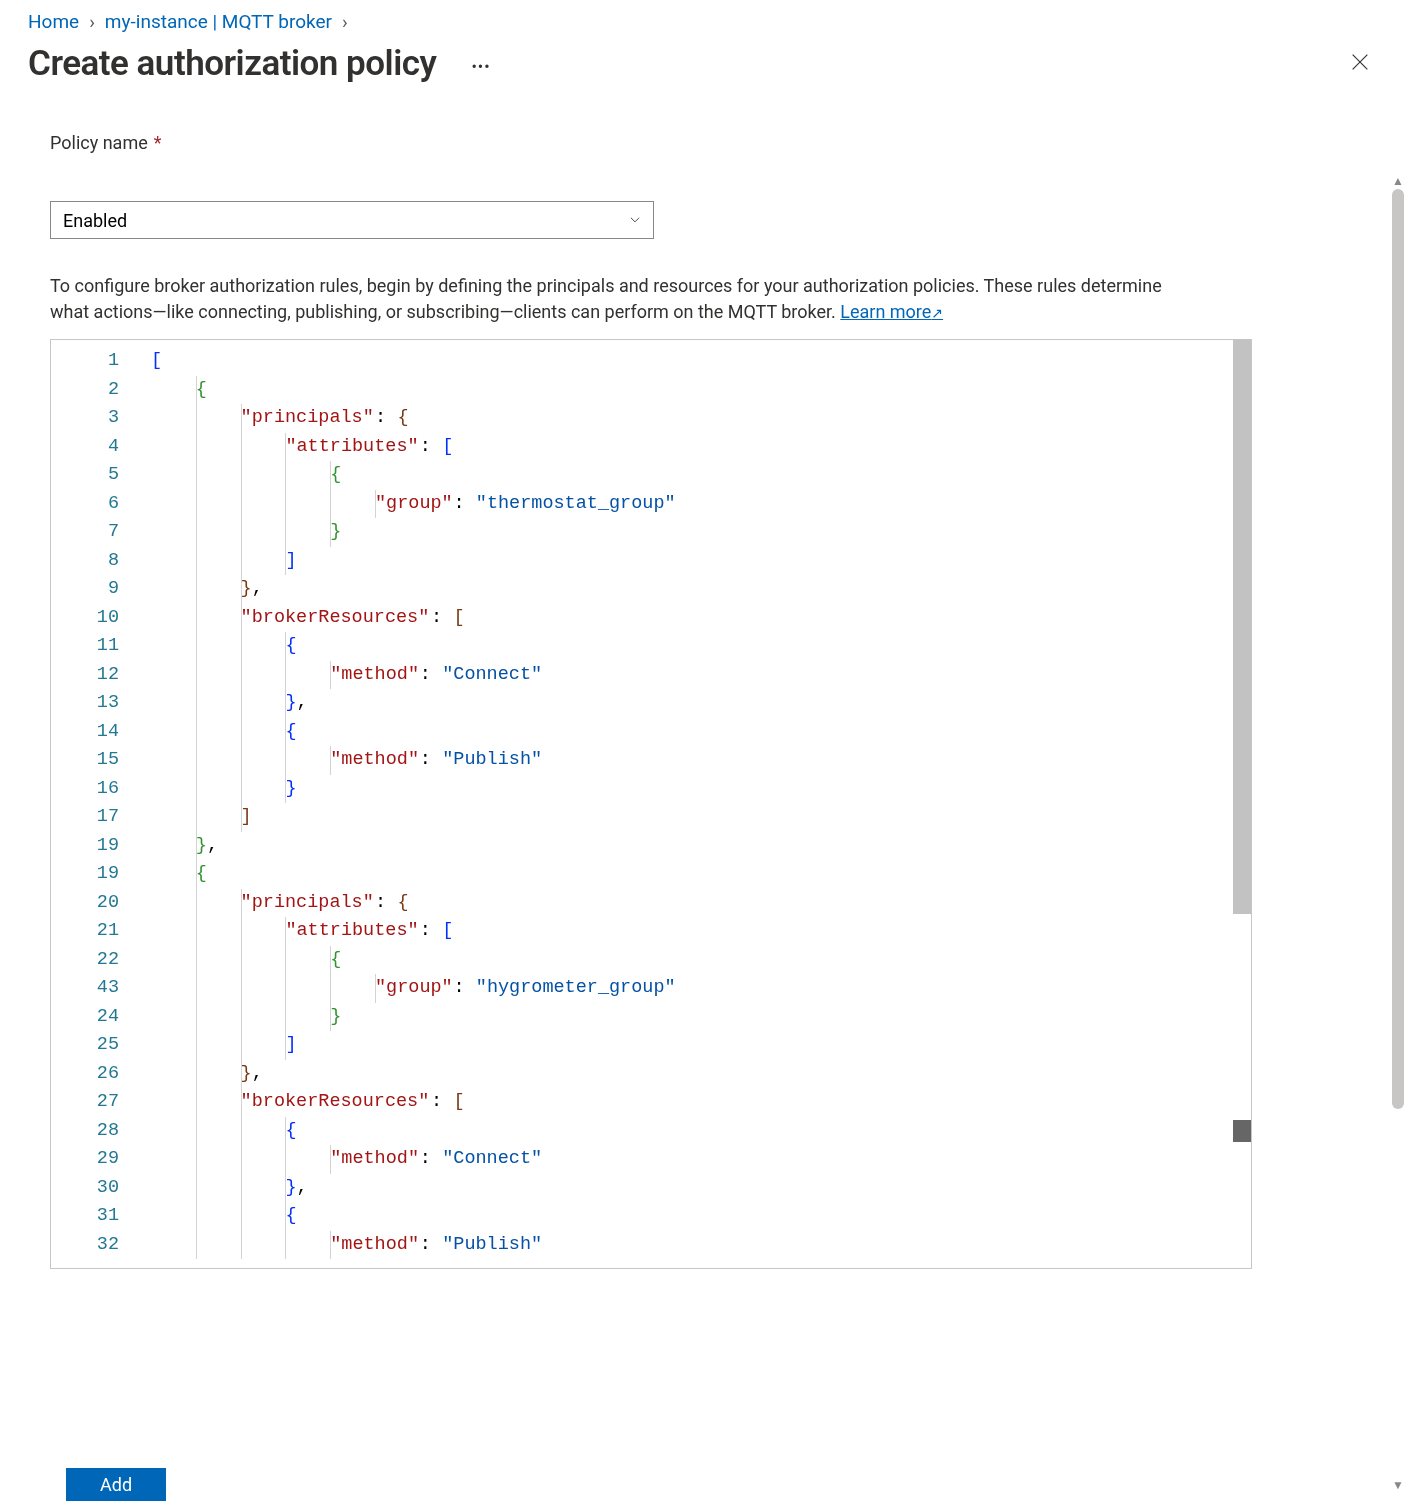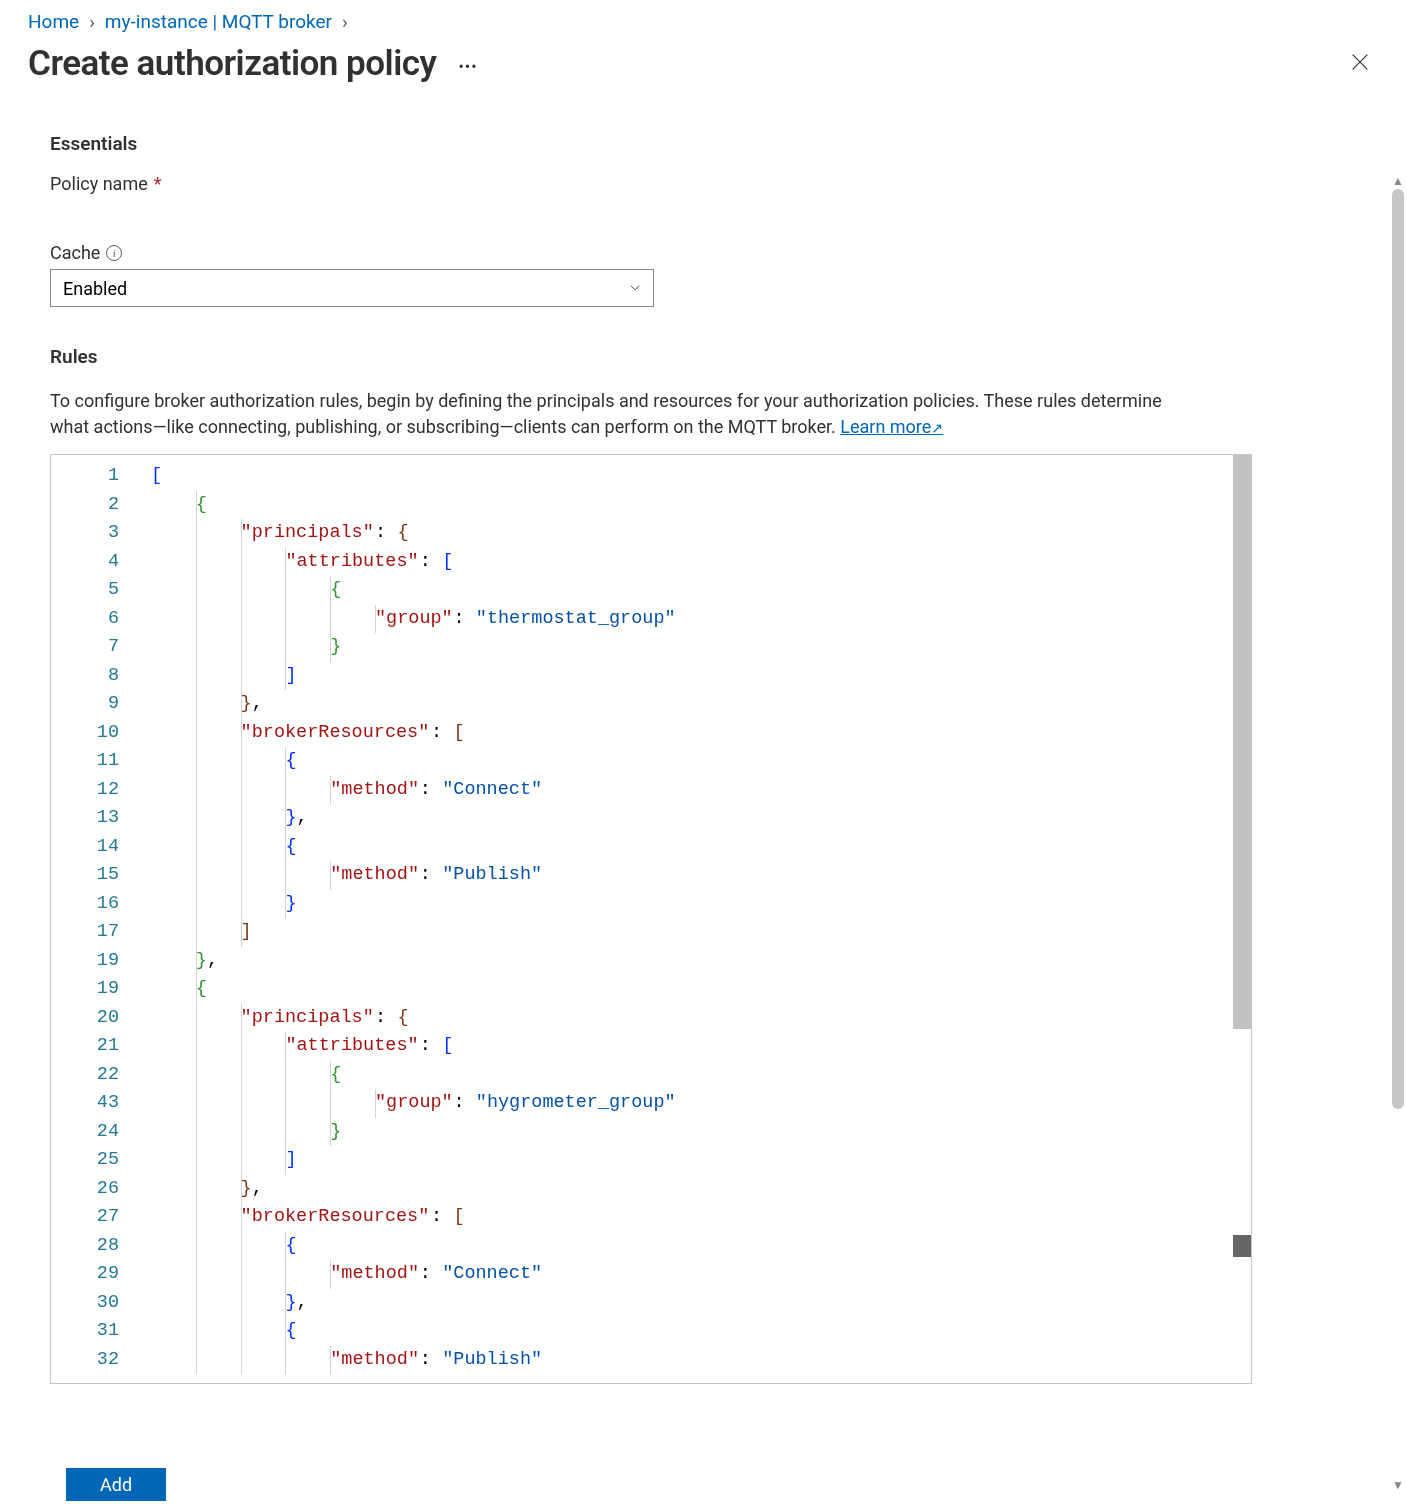--- a/index.html
+++ b/index.html
@@ -5,21 +5,21 @@
   * { box-sizing: border-box; }
   html, body { margin: 0; padding: 0; font-family: "Segoe UI", -apple-system, BlinkMacSystemFont, Roboto, sans-serif; font-size: 18px; color: #323130; background: #fff; }
   body { width: 1407px; height: 1506px; position: relative; overflow: hidden; }
 
   .breadcrumb { padding: 10px 28px 4px 28px; font-size: 19px; display: flex; align-items: center; gap: 8px; }
   .breadcrumb a { color: #0066b8; text-decoration: none; cursor: pointer; }
   .breadcrumb .sep { color: #605e5c; margin: 0 2px; }
 
   .header-row { display: flex; align-items: center; justify-content: space-between; padding: 6px 28px 0 28px; }
   .page-title { font-size: 35px; font-weight: 600; margin: 0; letter-spacing: -0.5px; }
-  .title-wrap { display: flex; align-items: center; gap: 22px; }
+  .title-wrap { display: flex; align-items: center; gap: 35px; }
   .ellipsis-icon { color: #323130; letter-spacing: 1px; font-size: 16px; padding-top: 6px; }
   .close-btn { background: none; border: none; padding: 8px; cursor: pointer; color: #323130; }
   .close-btn svg { width: 22px; height: 22px; }
 
   .content { padding: 48px 50px 0 50px; position: relative; width: 1386px; }
 
   .section-h { font-size: 19px; font-weight: 600; margin: 0 0 18px 0; }
   .field-label { font-size: 18px; margin-bottom: 6px; display: flex; align-items: center; gap: 6px; }
   .required { color: #a4262c; }
 
@@ -80,44 +80,38 @@
   </div>
   <button class="close-btn">
     <svg viewBox="0 0 24 24" fill="none" stroke="currentColor" stroke-width="1.2">
         <line x1="4" y1="4" x2="20" y2="20"></line>
         <line x1="20" y1="4" x2="4" y2="20"></line>
       </svg>
   </button>
 </div>
 
 <div class="content">
-  <h2 class="section-h">Essentials</h2>
 
   <div class="field-label">
     <span>Policy name</span>
     <span class="required">*</span>
   </div>
 
   <div class="spacer-l"></div>
 
-  <div class="field-label">
-    <span>Cache</span>
-    <span class="info-icon">i</span>
-  </div>
   <div class="select-wrap">
     <input class="select-input" readonly="" value="Enabled" style="">
     <span class="select-caret">
       <svg width="14" height="14" viewBox="0 0 24 24" fill="none" stroke="#323130" stroke-width="1.5">
           <polyline points="5 9 12 16 19 9"></polyline>
         </svg>
     </span>
   </div>
 
   <div class="spacer-m"></div>
-  <h2 class="section-h" style="margin-top:24px">Rules</h2>
   <p class="rules-desc">
     <span>To configure broker authorization rules, begin by defining the principals and resources for your authorization policies. These rules determine what actions—like connecting, publishing, or subscribing—clients can perform on the MQTT broker. </span><a class="learn-more"><span>Learn more</span><span class="ext-icon">↗</span></a>
   </p>
 
   <div class="editor">
     <div class="gutter" id="gutter">
         <div>1</div>
         <div>2</div>
         <div>3</div>
         <div>4</div>

